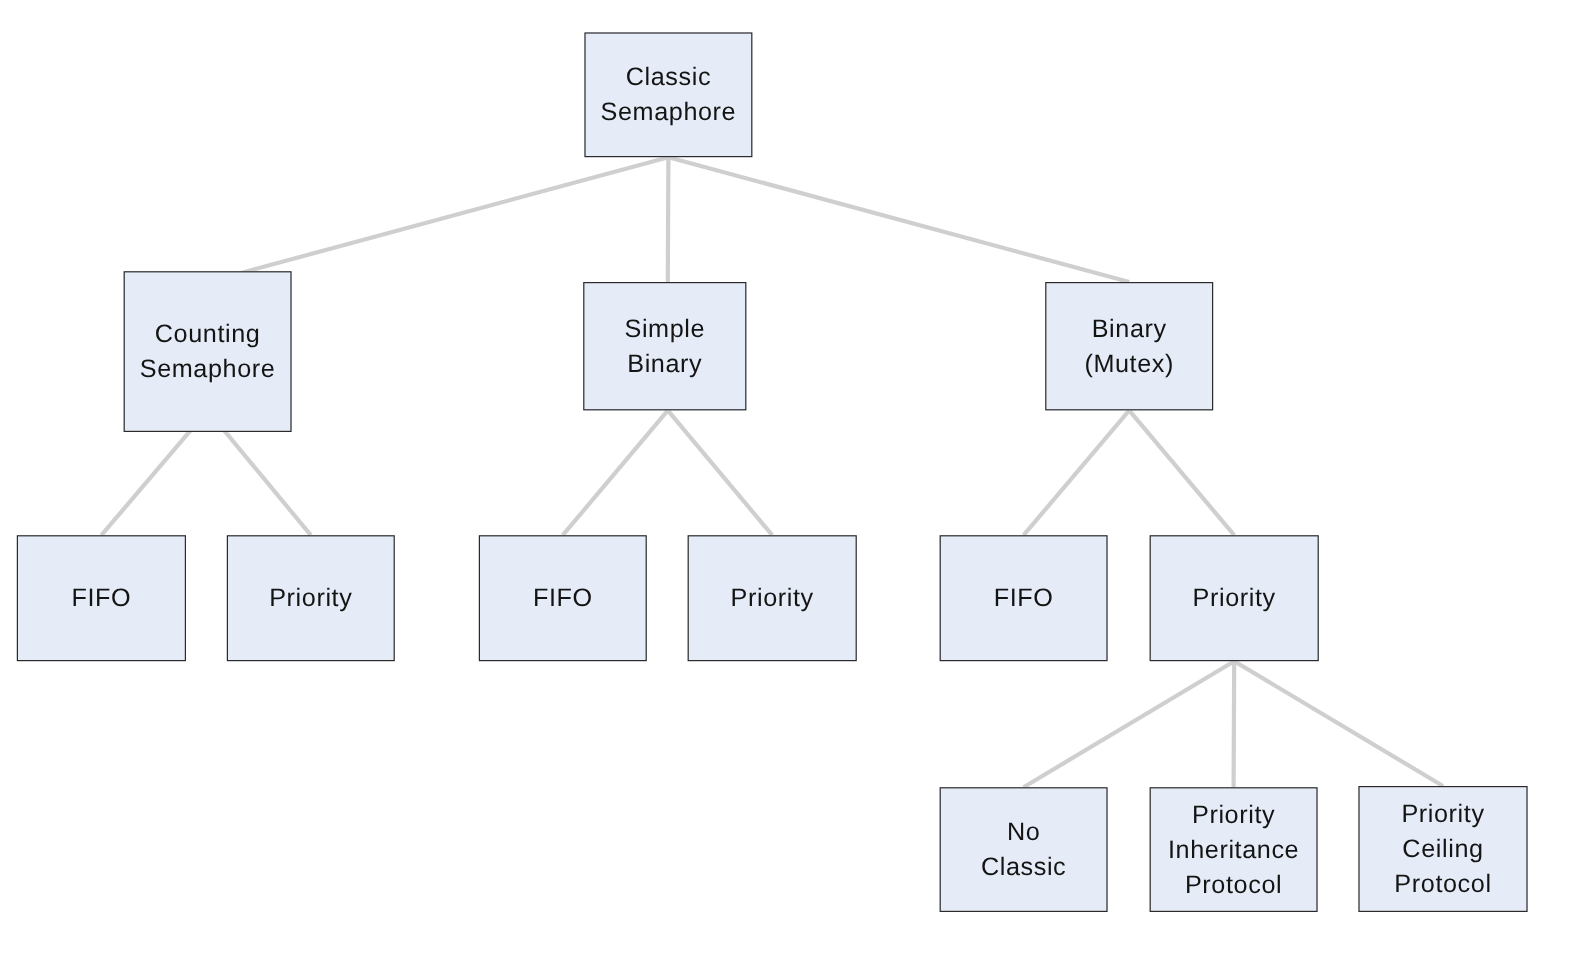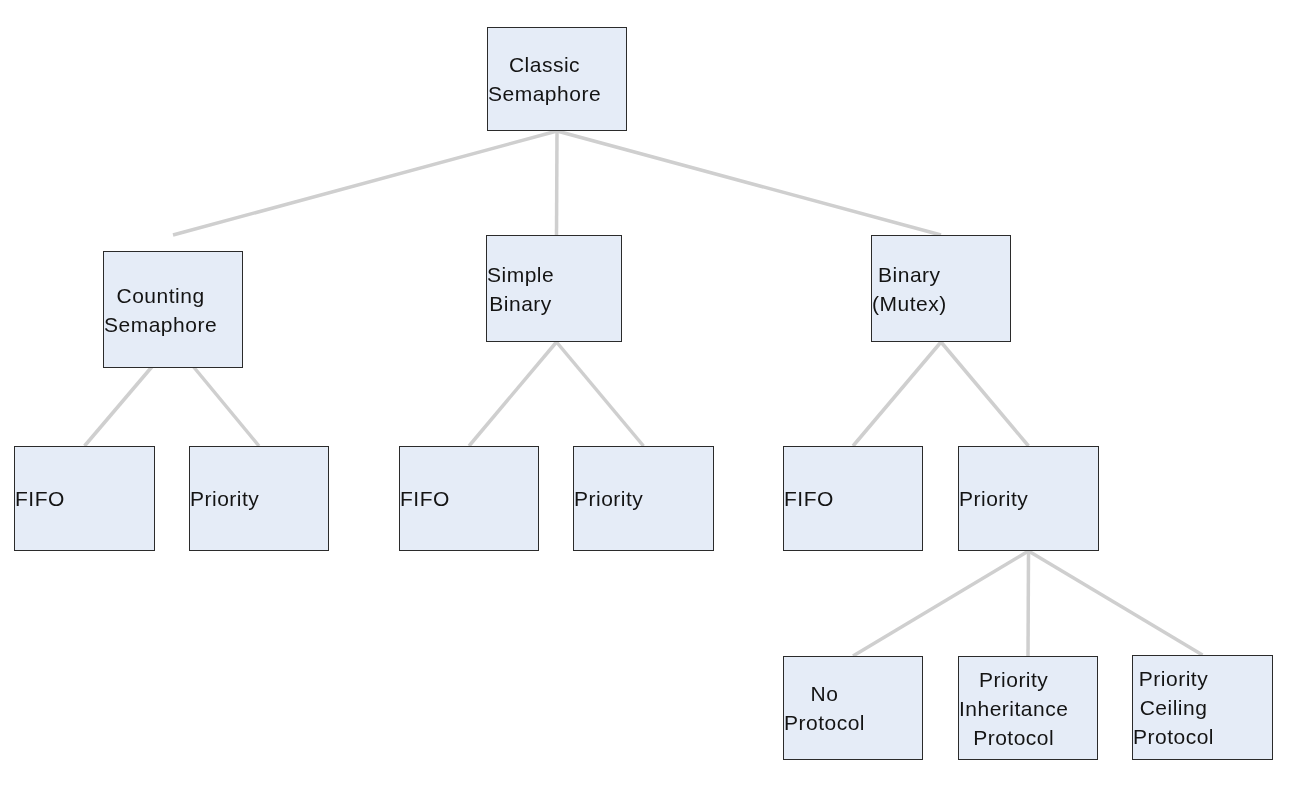--- a/index.html
+++ b/index.html
@@ -24,21 +24,21 @@
     z-index: 1;
   }
   .node {
     position: absolute;
     z-index: 2;
     background: #e5ecf7;
     border: 1px solid #2b2b2b;
     box-sizing: border-box;
     display: flex;
     align-items: center;
-    justify-content: flex-start;
+    justify-content: center;
     text-align: center;
   }
   .node-label {
     font-size: 21px;
     line-height: 29px;
     color: #141414;
     white-space: pre-line;
     letter-spacing: 0.5px;
   }
 </style>
@@ -60,21 +60,21 @@
       <line x1="1028.5" y1="551" x2="853" y2="656" stroke="#cfcfcf" stroke-width="3.5"></line>
       <line x1="1028.5" y1="551" x2="1028" y2="656" stroke="#cfcfcf" stroke-width="3.5"></line>
       <line x1="1028.5" y1="551" x2="1202.5" y2="655" stroke="#cfcfcf" stroke-width="3.5"></line>
     </svg>
 
   <div class="node" style="left:487px; top:27px; width:140px; height:104px;">
     <span class="node-label">Classic
 Semaphore</span>
   </div>
 
-  <div class="node" style="left:103px; top:251px; width:140px; height:117px;">
+  <div class="node" style="left:103px; top:226px; width:140px; height:134px;">
     <span class="node-label">Counting
 Semaphore</span>
   </div>
 
   <div class="node" style="left:486px; top:235px; width:136px; height:107px;">
     <span class="node-label">Simple
 Binary</span>
   </div>
 
   <div class="node" style="left:871px; top:235px; width:140px; height:107px;">
@@ -101,21 +101,21 @@
   <div class="node" style="left:783px; top:446px; width:140px; height:105px;">
     <span class="node-label">FIFO</span>
   </div>
 
   <div class="node" style="left:958px; top:446px; width:141px; height:105px;">
     <span class="node-label">Priority</span>
   </div>
 
   <div class="node" style="left:783px; top:656px; width:140px; height:104px;">
     <span class="node-label">No
-Protocol</span>
+Classic</span>
   </div>
 
   <div class="node" style="left:958px; top:656px; width:140px; height:104px;">
     <span class="node-label">Priority
 Inheritance
 Protocol</span>
   </div>
 
   <div class="node" style="left:1132px; top:655px; width:141px; height:105px;">
     <span class="node-label">Priority

